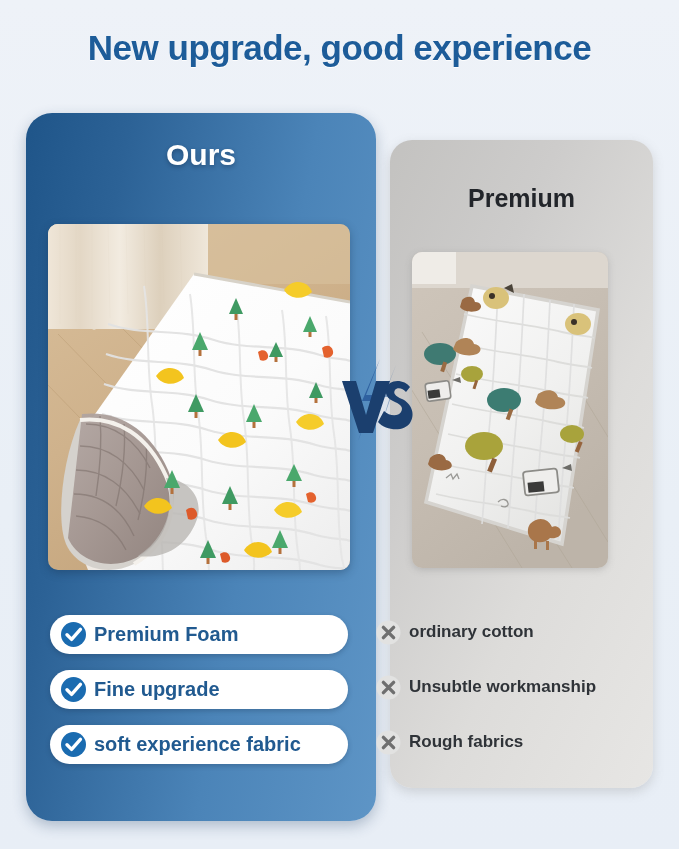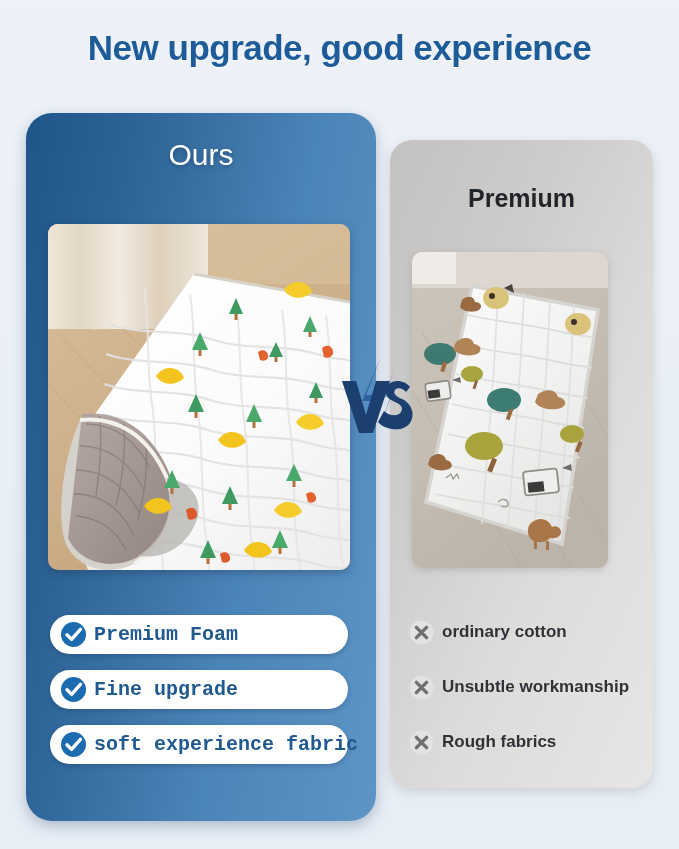--- a/index.html
+++ b/index.html
@@ -46,21 +46,21 @@
     box-shadow: 0 5px 14px rgba(40,70,105,0.30);
     z-index: 3;
   }
   .ours-title {
     position: absolute;
     top: 25px;
     left: 0;
     width: 350px;
     text-align: center;
     font-size: 30px;
-    font-weight: normal;
+    font-weight: bold;
     color: #ffffff;
     text-shadow: 0 2px 4px rgba(20,45,75,0.45);
   }
 
   
   .panel-others {
     position: absolute;
     left: 390px;
     top: 140px;
     width: 263px;
@@ -118,21 +118,20 @@
     left: 50px;
     width: 298px;
     height: 39px;
     background: #ffffff;
     border-radius: 20px;
     box-shadow: 0 2px 5px rgba(20,45,75,0.28);
     display: flex;
     align-items: center;
     padding-left: 10px;
     z-index: 6;
-    font-family: Liberation Mono, monospace;
   }
   .pill-0 { top: 615px; }
   .pill-1 { top: 670px; }
   .pill-2 { top: 725px; }
 
   .check-icon {
     width: 27px; height: 27px;
     flex: 0 0 27px;
     margin-right: 7px;
   }
@@ -141,21 +140,21 @@
   .pill-label {
     font-size: 20px;
     font-weight: bold;
     color: #215a90;
     white-space: nowrap;
   }
 
   
   .con-row {
     position: absolute;
-    left: 409px;
+    left: 376px;
     width: 258px;
     height: 30px;
     display: flex;
     align-items: center;
     z-index: 4;
   }
   .con-0 { top: 617px; }
   .con-1 { top: 672px; }
   .con-2 { top: 727px; }
 

